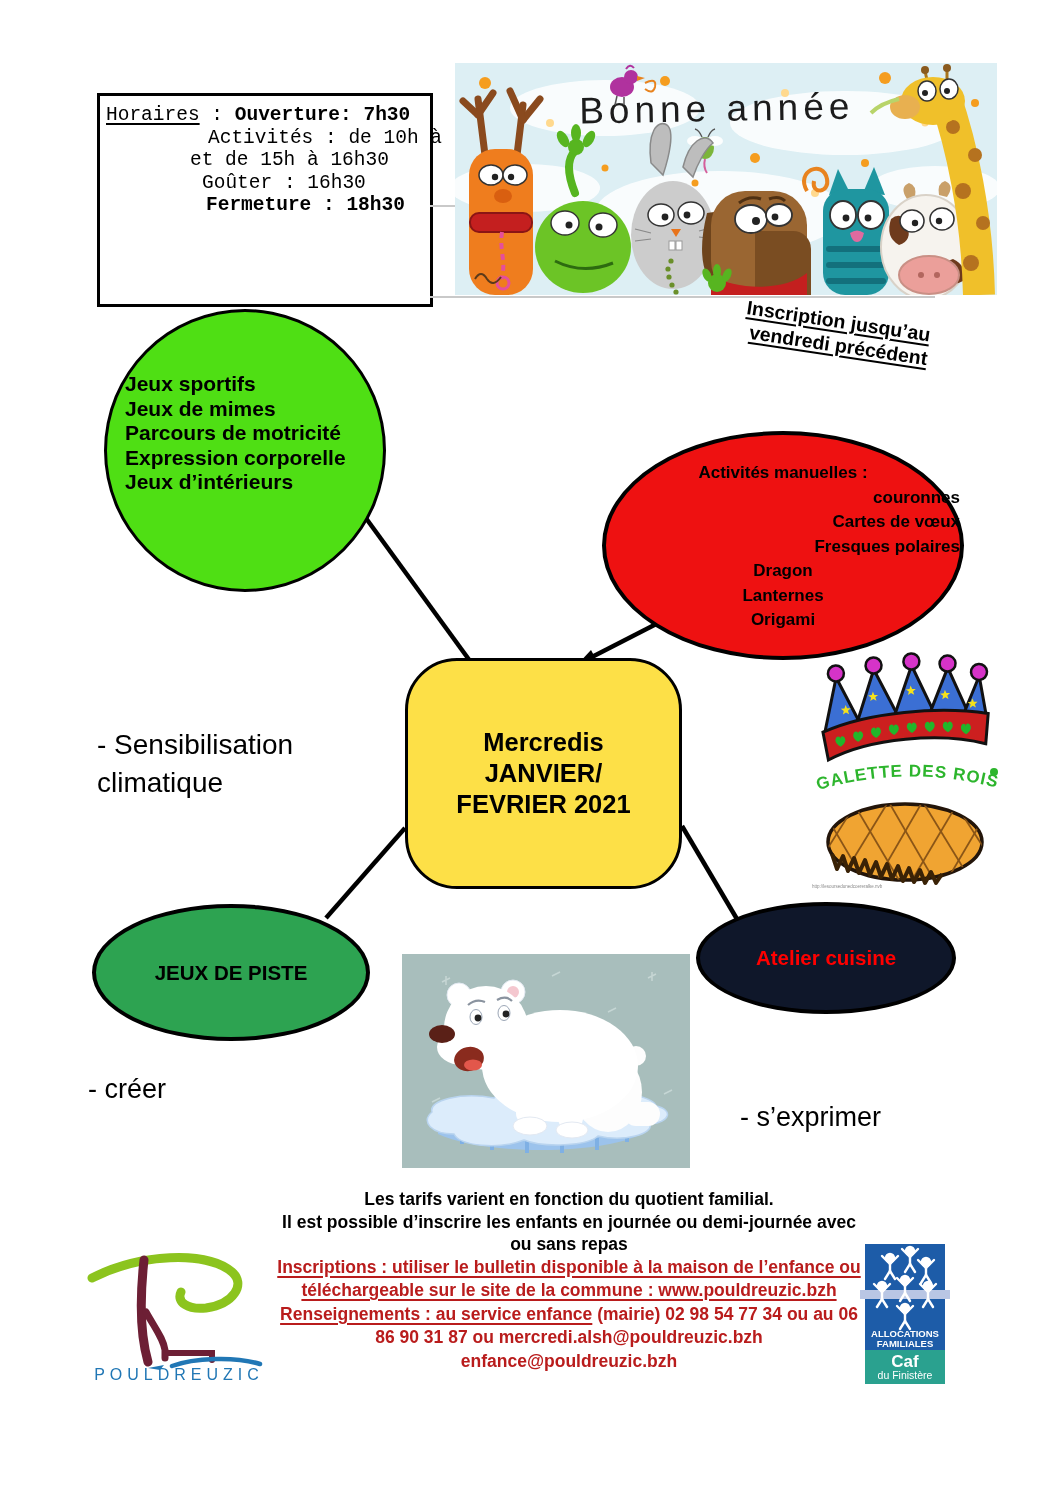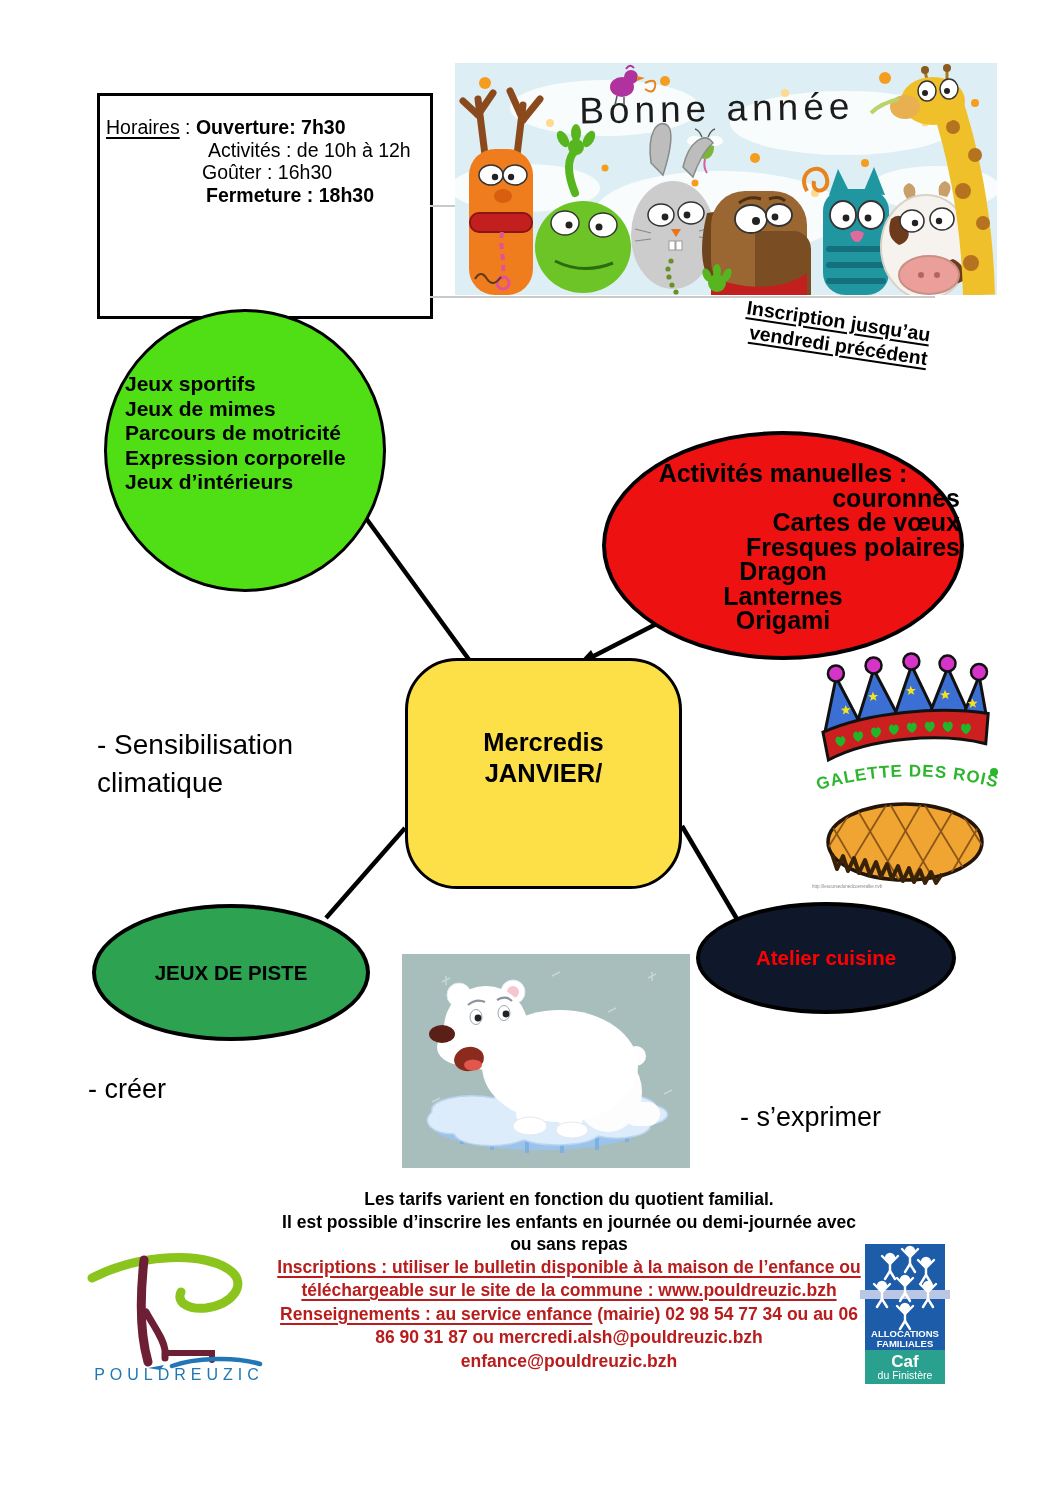--- a/index.html
+++ b/index.html
@@ -2,38 +2,38 @@
 <html><head>
 <meta charset="utf-8">
 <style>
   html,body{margin:0;padding:0;background:#e8e8e8;}
   .page{position:relative;width:1058px;height:1497px;background:#ffffff;margin:0 auto;
         font-family:"Liberation Sans",sans-serif;color:#000;overflow:hidden;}
   .abs{position:absolute;}
 
   
   .horaires{left:97px;top:93px;width:330px;height:200px;border:3px solid #000;
-            font-size:19.5px;line-height:22.5px;padding-top:20px;}
+            font-size:19.5px;line-height:22.5px;padding-top:8px;font-family:Liberation Mono, monospace;}
   .horaires .ln{white-space:nowrap;}
   .u{text-decoration:underline;text-decoration-thickness:1.5px;text-underline-offset:3px;}
   .b{font-weight:bold;}
 
   
   .rule{background:#c9c9c9;height:2px;}
 
   
   .inscription{left:744px;top:312px;width:230px;transform:rotate(8.5deg);
                font-weight:bold;font-size:19.5px;line-height:24px;}
 
   
   .bubble{border:3px solid #000;border-radius:50%;box-sizing:border-box;z-index:2;}
   .sports{left:104px;top:309px;width:282px;height:283px;background:#4fdf14;
           font-weight:bold;font-size:21px;line-height:24.5px;padding:60px 0 0 18px;}
   .manual{left:602px;top:431px;width:362px;height:229px;background:#ee1111;
-          font-weight:bold;font-size:25px;line-height:24.5px;padding-top:26px;border-width:4px;}
+          font-weight:bold;font-size:17px;line-height:24.5px;padding-top:26px;border-width:4px;}
   .manual .c{text-align:center;}
   .manual .l{padding-left:72px;text-align:right;}
   .centerbox{left:405px;top:658px;width:277px;height:231px;background:#fde047;
              border:3px solid #000;border-radius:52px;z-index:2;box-sizing:border-box;
              font-weight:bold;font-size:25.5px;line-height:31px;text-align:center;padding-top:66px;}
   .piste{left:92px;top:904px;width:278px;height:137px;background:#2da351;border-width:4px;
          display:flex;align-items:center;justify-content:center;font-weight:bold;font-size:20.5px;}
   .cuisine{left:696px;top:902px;width:260px;height:112px;background:#0f172a;border-width:4px;
            display:flex;align-items:center;justify-content:center;font-weight:bold;font-size:20.5px;color:#ff0000;}
 
@@ -57,20 +57,21 @@
     <line x1="360" y1="510" x2="470" y2="661" stroke="#000" stroke-width="4.5"></line>
     <line x1="666" y1="619" x2="588" y2="659" stroke="#000" stroke-width="4.5"></line>
     <polygon points="577,665 591,650 597,661" fill="#000"></polygon>
     <line x1="405" y1="828" x2="326" y2="918" stroke="#000" stroke-width="4.5"></line>
     <line x1="682" y1="826" x2="747" y2="936" stroke="#000" stroke-width="4.5"></line>
   </svg>
 
   <div class="abs horaires">
     <div class="ln" style="padding-left:6px"><span class="u">Horaires</span><span> : </span><span class="b">Ouverture: 7h30</span></div>
     <div class="ln" style="padding-left:108px">Activités : de 10h à 12h</div>
+    <div class="ln" style="padding-left:90px">et de 15h à 16h30</div>
     <div class="ln" style="padding-left:102px">Goûter : 16h30</div>
     <div class="ln b" style="padding-left:106px">Fermeture : 18h30</div>
   </div>
 
   <div class="abs rule" style="left:430px;top:205px;width:26px"></div>
   <div class="abs rule" style="left:430px;top:296px;width:505px"></div>
 
   <svg class="abs" style="left:455px;top:63px" width="542" height="232" viewBox="0 0 542 232">
     <rect width="542" height="232" fill="#ddeff4"></rect>
     <g fill="#ffffff" opacity="0.85">
@@ -253,20 +254,21 @@
     <div class="l">Cartes de vœux</div>
     <div class="l">Fresques polaires</div>
     <div class="c">Dragon</div>
     <div class="c">Lanternes</div>
     <div class="c">Origami</div>
   </div>
 
   <div class="abs centerbox">
     <div>Mercredis</div>
     <div>JANVIER/</div>
+    <div>FEVRIER 2021</div>
   </div>
 
   <div class="abs note-lg" style="left:97px;top:726px">
     <div>- Sensibilisation</div>
     <div>climatique</div>
   </div>
 
   <svg class="abs" style="left:808px;top:652px;z-index:2" width="198" height="240" viewBox="0 0 198 240">
     <defs>
       <path id="star" d="M5,0 L6.3,3.4 L10,3.6 L7.1,5.9 L8.1,9.4 L5,7.4 L1.9,9.4 L2.9,5.9 L0,3.6 L3.7,3.4 Z"></path>

